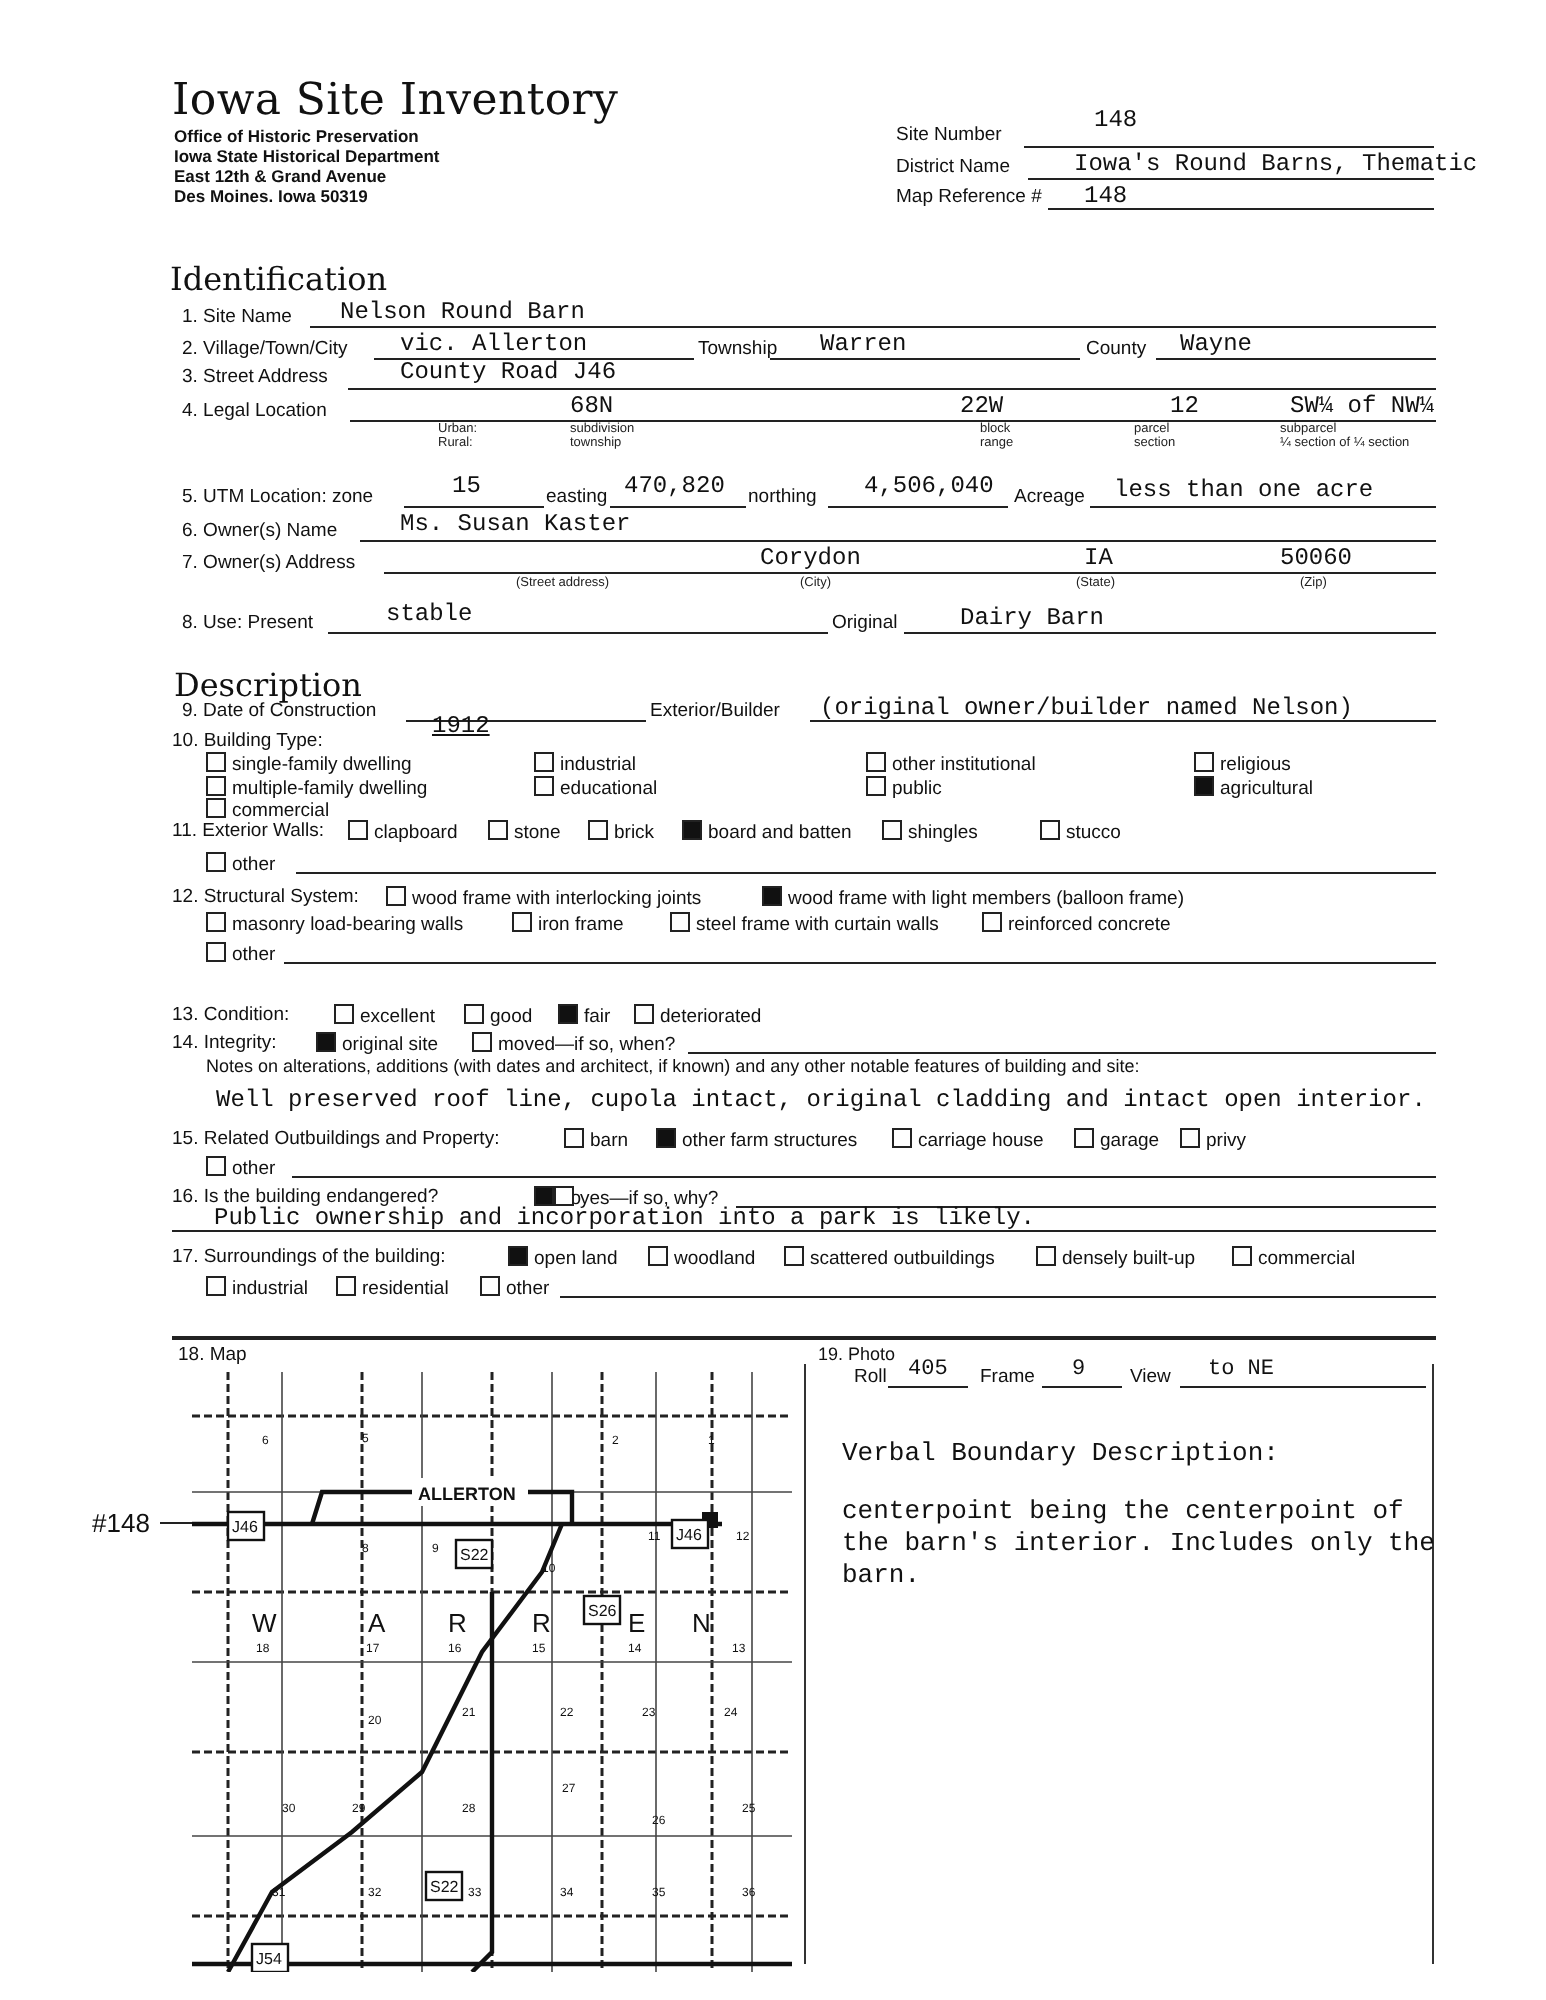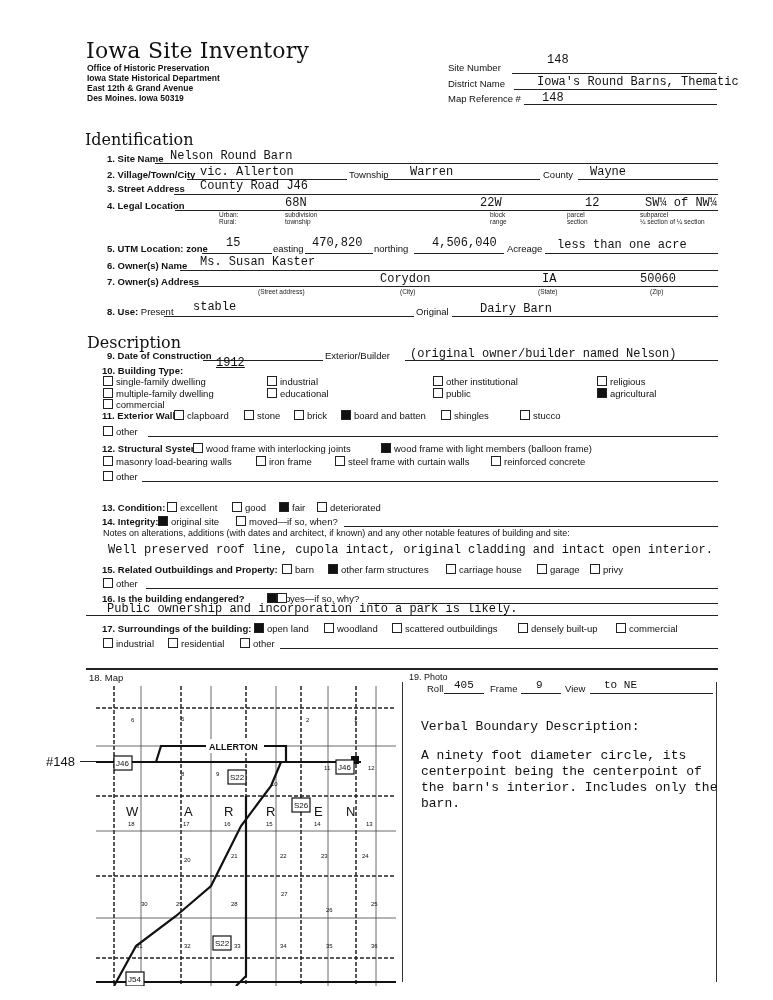--- a/index.html
+++ b/index.html
@@ -1,21 +1,21 @@
 <!DOCTYPE html>
 <html><head>
 <meta charset="utf-8">
 <style>
   html, body { margin:0; padding:0; background:#ffffff; }
   body { width:773px; height:1000px; position:relative; overflow:hidden; color:#111; font-family:"Liberation Sans", sans-serif; }
   .abs { position:absolute; }
   .title { font-family:"DejaVu Serif", serif; font-size:22px; letter-spacing:0.2px; }
   .org { font-size:8.5px; font-weight:bold; line-height:10px; }
   .lbl { font-size:9.5px; white-space:nowrap; }
-  .lbl b { font-weight:bold;margin-left:16px; }
+  .lbl b { font-weight:normal; }
   .small { font-size:6.5px; color:#222; white-space:nowrap; }
   .typed { font-family:"Liberation Mono", "DejaVu Sans Mono", monospace; font-size:12px; white-space:nowrap; color:#111; }
   .line { position:absolute; border-bottom:1px solid #222; height:0; }
   .sect { font-family:"DejaVu Serif", serif; font-size:16px; }
   .cb { display:inline-block; width:8px; height:8px; border:1px solid #222; vertical-align:-1px; margin-right:3px; background:#fff; }
   .cb.on { background:#111; }
   .opt { position:absolute; font-size:9.5px; white-space:nowrap; }
   .box { position:absolute; border-left:1px solid #333; border-right:1px solid #333; }
 </style>
 </head>
@@ -295,17 +295,16 @@
 <span class="abs typed" style="left:454px;top:679px;font-size:11px;">405</span>
 <span class="abs lbl" style="left:490px;top:683px;">Frame</span>
 <div class="line" style="left:521px;top:693px;width:40px;"></div>
 <span class="abs typed" style="left:536px;top:679px;font-size:11px;">9</span>
 <span class="abs lbl" style="left:565px;top:683px;">View</span>
 <div class="line" style="left:590px;top:693px;width:123px;"></div>
 <span class="abs typed" style="left:604px;top:679px;font-size:11px;">to NE</span>
 
 <div class="abs typed" style="left:421px;top:719px;font-size:13px;">Verbal Boundary Description:</div>
 <div class="abs typed" style="left:421px;top:748px;font-size:13px;line-height:16px;">
-  <div>A ninety foot diameter circle, its</div>
   <div>centerpoint being the centerpoint of</div>
   <div>the barn's interior.  Includes only the</div>
   <div>barn.</div>
 </div>
 
 </body></html>

